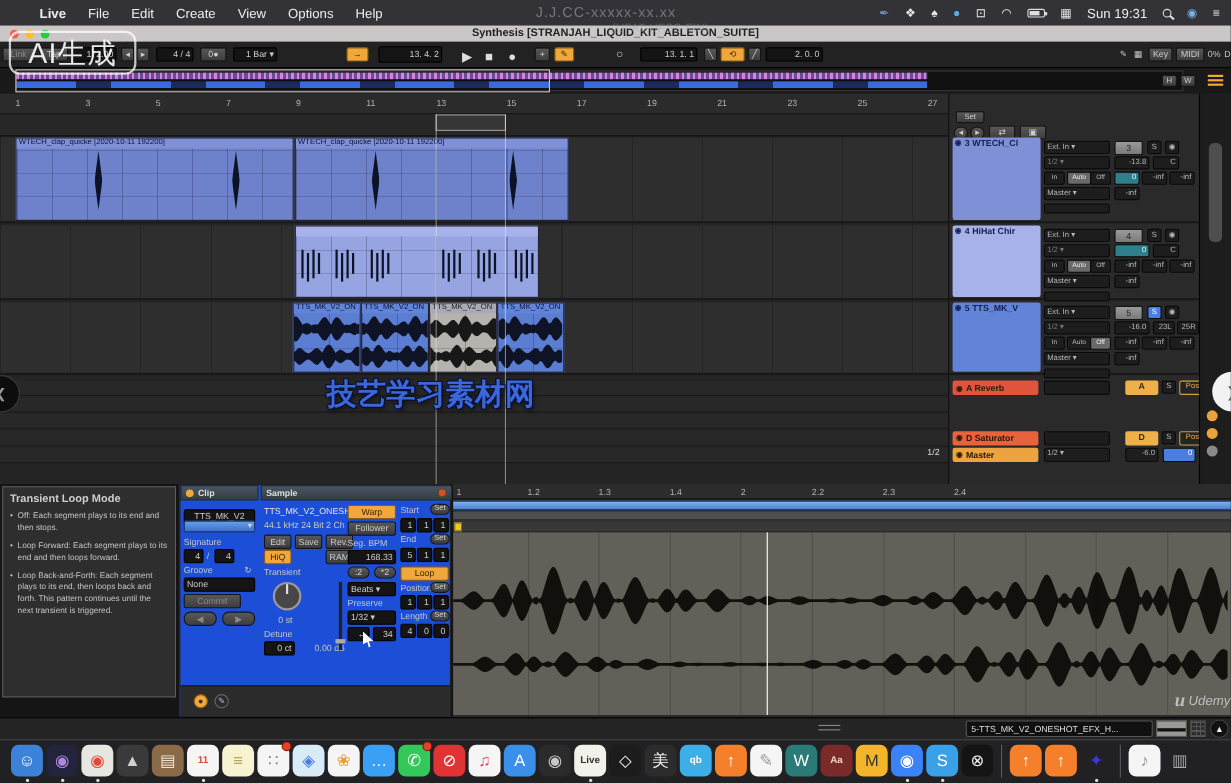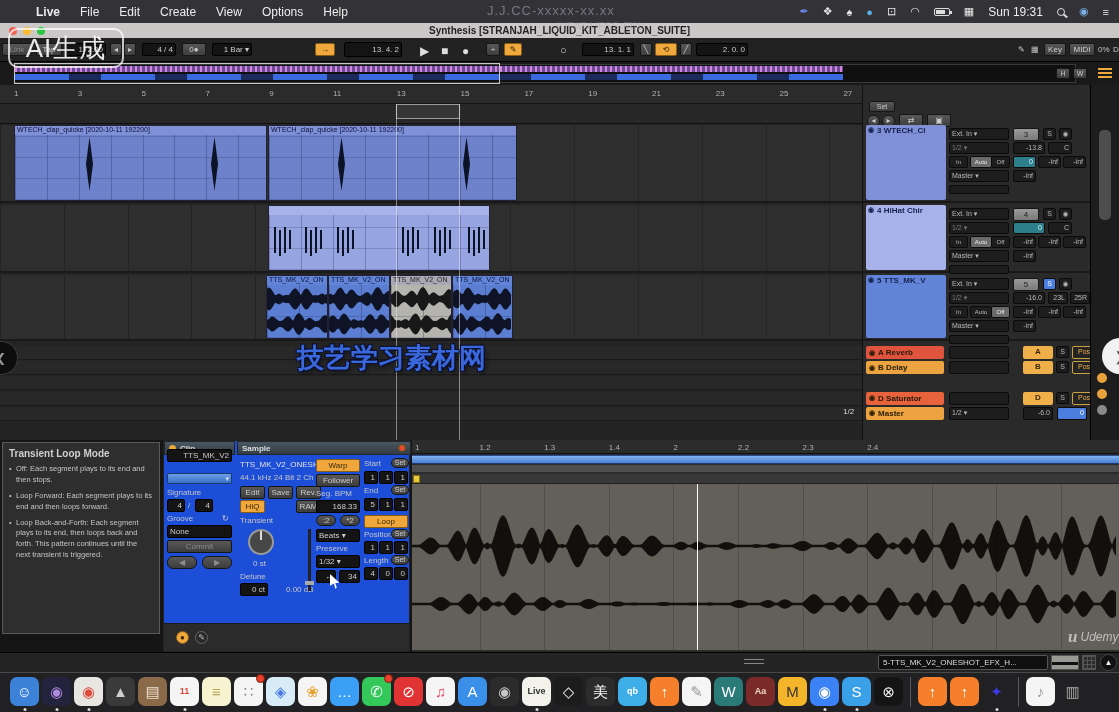--- a/index.html
+++ b/index.html
@@ -383,30 +383,20 @@
         <div class="retrow" style="top: 261px;">
           <div class="retname" style="background: rgb(224, 84, 62);">
             <span style="font-size: 7px;">◉</span>
             <span>A Reverb</span>
           </div>
           <div class="fld" style="left: 86px; top: 0px; width: 60px; height: 13px;"></div>
           <div class="sendbtn" style="left: 160px; width: 30px;">A</div>
           <div class="fld" style="left: 193px; top: 0px; width: 13px; text-align: center;">S</div>
           <div class="postbtn" style="left: 209px; width: 26px;">Post</div>
         </div>
-        <div class="retrow" style="top: 276.2px;">
-          <div class="retname" style="background: rgb(237, 163, 63);">
-            <span style="font-size: 7px;">◉</span>
-            <span>B Delay</span>
-          </div>
-          <div class="fld" style="left: 86px; top: 0px; width: 60px; height: 13px;"></div>
-          <div class="sendbtn" style="left: 160px; width: 30px;">B</div>
-          <div class="fld" style="left: 193px; top: 0px; width: 13px; text-align: center;">S</div>
-          <div class="postbtn" style="left: 209px; width: 26px;">Post</div>
-        </div>
         <div class="retrow" style="top: 306.6px;">
           <div class="retname" style="background: rgb(232, 99, 60);">
             <span style="font-size: 7px;">◉</span>
             <span>D Saturator</span>
           </div>
           <div class="fld" style="left: 86px; top: 0px; width: 60px; height: 13px;"></div>
           <div class="sendbtn" style="left: 160px; width: 30px;">D</div>
           <div class="fld" style="left: 193px; top: 0px; width: 13px; text-align: center;">S</div>
           <div class="postbtn" style="left: 209px; width: 26px;">Post</div>
         </div>
@@ -439,30 +429,30 @@
 
   <div id="clippanel">
     <div class="hdr" style="left:0;width:71px">
       <span class="cdot"></span>
       <span>Clip</span>
     </div>
     <div class="hdr" style="left:73px;width:174px">
       <span>Sample</span>
       <span class="rdot"></span>
     </div>
-    <span class="bx" style="left:3px;top:8px;width:65px;text-align:right">TTS_MK_V2</span>
+    <span class="bx" style="left:3px;top:22px;width:65px;text-align:center">TTS_MK_V2</span>
     <span class="cbar" style="left:3px;top:32px;width:65px">▾</span>
     <span class="lb" style="left:3px;top:47px">Signature</span>
     <span class="bx" style="left:3px;top:58px;width:18px">4</span>
     <span class="lb" style="left:24px;top:60px">/</span>
     <span class="bx" style="left:31px;top:58px;width:18px">4</span>
     <span class="lb" style="left:3px;top:73px">Groove</span>
     <span class="lb" style="left:58px;top:73px">↻</span>
     <span class="bx" style="left:3px;top:84px;width:65px;text-align:left">None</span>
-    <span class="bt dim" style="left:3px;top:99px;width:65px">Commit</span>
+    <span class="bt dim" style="left:3px;top:99px;width:52px">Commit</span>
     <span class="bt pill dim" style="left:3px;top:115px;width:30px">◀</span>
     <span class="bt pill dim" style="left:38px;top:115px;width:30px">▶</span>
 
     <span class="lb" style="left:76px;top:19px;color:#e2e2e2">TTS_MK_V2_ONESH</span>
     <span class="lb" style="left:76px;top:32px">44.1 kHz 24 Bit 2 Ch</span>
     <span class="bt" style="left:76px;top:45px;width:25px">Edit</span>
     <span class="bt" style="left:104px;top:45px;width:25px">Save</span>
     <span class="bt" style="left:132px;top:45px;width:25px">Rev.</span>
     <span class="bt or" style="left:76px;top:59px;width:25px">HiQ</span>
     <span class="bt" style="left:132px;top:59px;width:25px">RAM</span>

